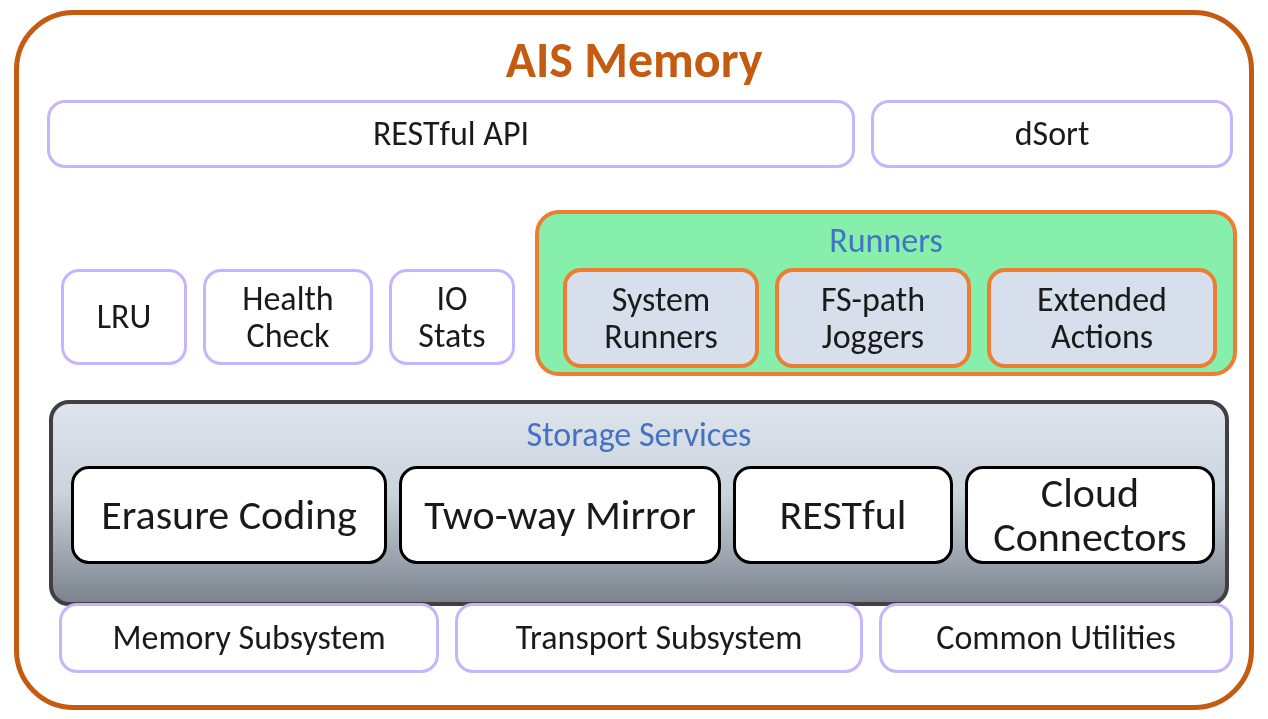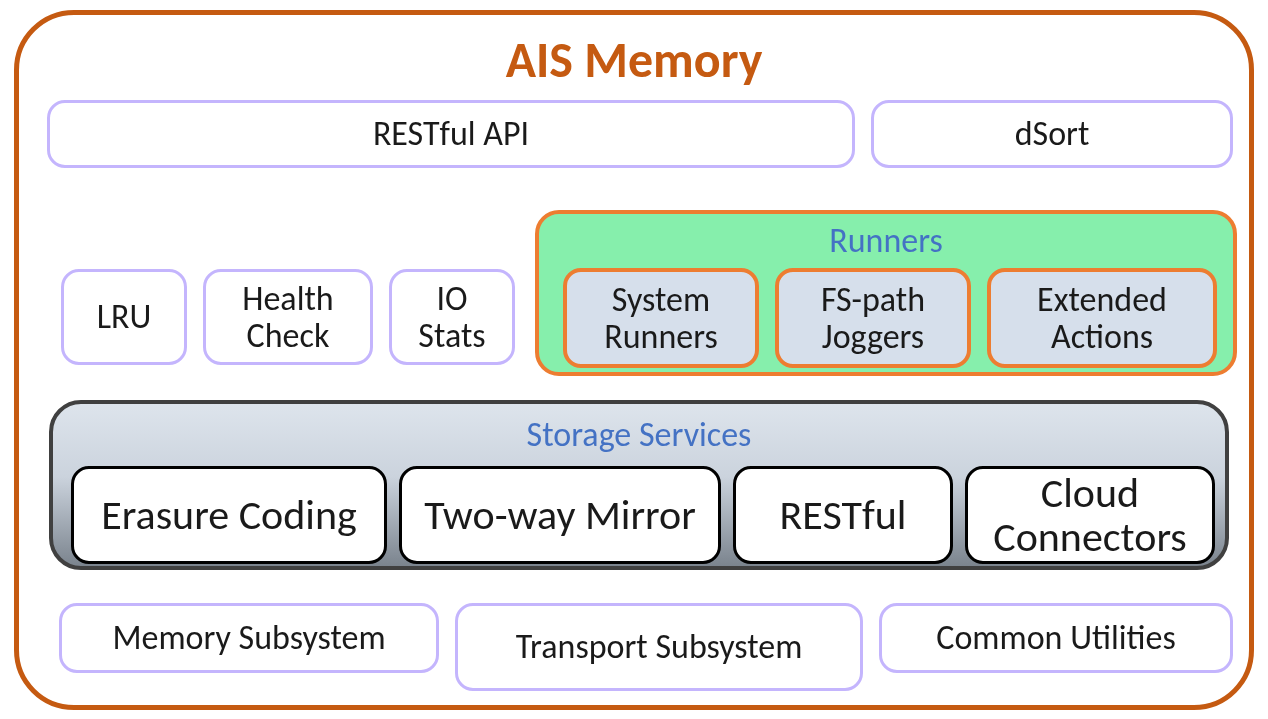--- a/index.html
+++ b/index.html
@@ -79,23 +79,23 @@
     color: #1a1a1a;
     line-height: 1.1;
     padding: 2px 6px;
   }
   .sysrun  { left: 24px;  top: 54px; width: 196px; height: 100px; }
   .fspath  { left: 236px; top: 54px; width: 196px; height: 100px; }
   .extact  { left: 448px; top: 54px; width: 230px; height: 100px; }
 
   .storage {
     position: absolute;
-    left: 30px; top: 385px; width: 1180px; height: 170px;
+    left: 30px; top: 385px; width: 1180px; height: 206px;
     border: 4px solid #404040;
-    border-radius: 32px;
+    border-radius: 20px;
     background: linear-gradient(to bottom, #DDE4EC 0%, #CBD3DD 45%, #7B848E 100%);
   }
   .storage-title {
     position: absolute;
     left: 0; top: 10px; width: 100%;
     text-align: center;
     font-size: 34px;
     color: #4472C4;
   }
   .sbox {
@@ -111,21 +111,21 @@
     color: #1a1a1a;
     line-height: 1.05;
     padding: 2px 6px;
   }
   .erasure   { left: 18px;  top: 62px; width: 316px; height: 98px; }
   .mirror    { left: 346px; top: 62px; width: 322px; height: 98px; }
   .checksum  { left: 680px; top: 62px; width: 220px; height: 98px; }
   .cloudconn { left: 912px; top: 62px; width: 250px; height: 98px; }
 
   .memsys  { left: 40px;  top: 588px; width: 380px; height: 70px; }
-  .transp  { left: 436px; top: 588px; width: 408px; height: 88px; }
+  .transp  { left: 436px; top: 588px; width: 408px; height: 70px; }
   .commut  { left: 860px; top: 588px; width: 354px; height: 70px; }
 </style>
 </head>
 <body>
 
 <div class="outer">
   <div class="title">AIS Memory</div>
 
   <div class="box restful">RESTful API</div>
   <div class="box dsort">dSort</div>

